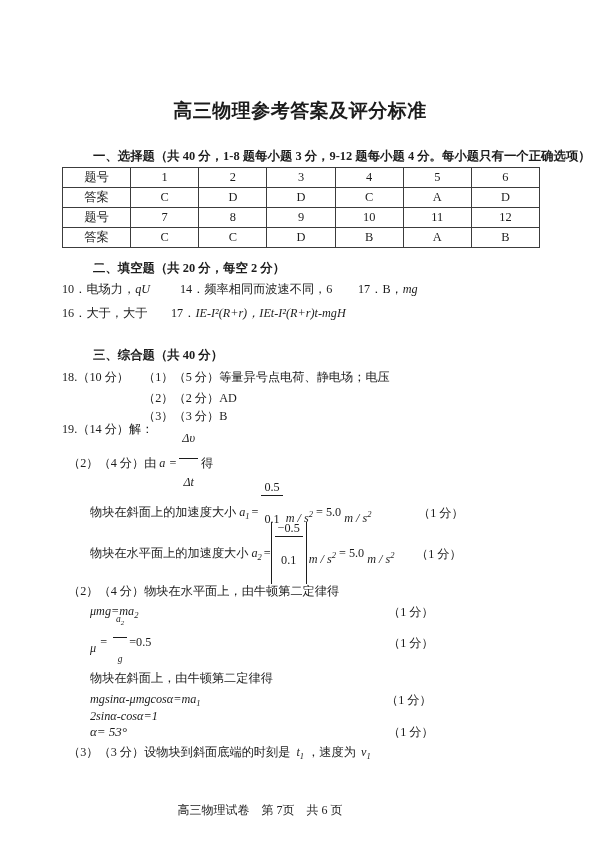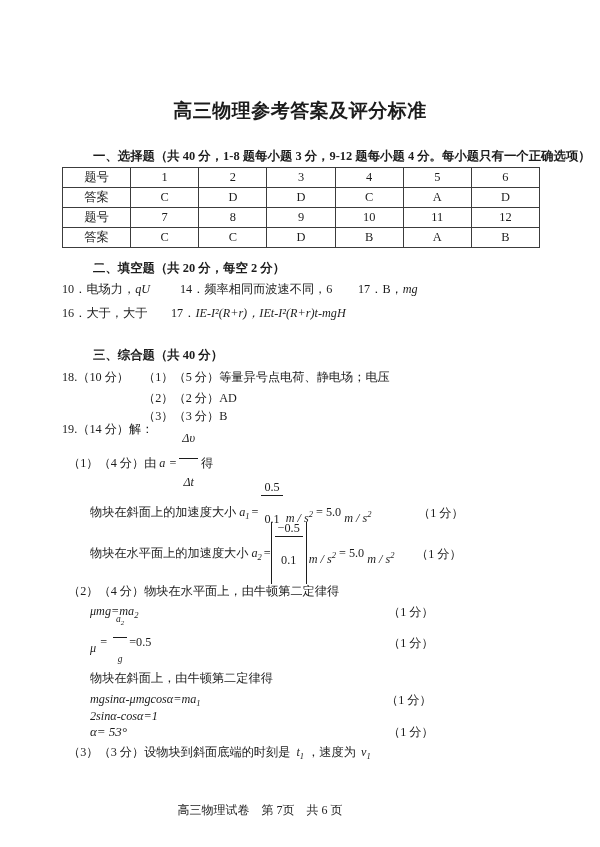--- a/index.html
+++ b/index.html
@@ -89,21 +89,21 @@
   <div class="abs fl" style="left:62px;top:369px;">
     <span style="width:81px;display:inline-block;">18.（10 分）</span>
     <span>（1）（5 分）等量异号点电荷、静电场；电压</span>
   </div>
   <div class="abs t" style="left:143px;top:391px;">（2）（2 分）AD</div>
   <div class="abs t" style="left:143px;top:409px;">（3）（3 分）B</div>
 
   <div class="abs t" style="left:62px;top:422px;">19.（14 分）解：</div>
 
   <div class="abs fl" style="left:68px;top:442px;height:42px;">
-    <span>（1）（4 分）由</span>
+    <span>（2）（4 分）由</span>
     <span class="it" style="margin:0 4px 0 3px;">a</span>
     <span>=</span>
     <span class="frac">
       <span class="fr-n it">Δυ</span>
       <span class="fr-d it">Δt</span>
     </span>
     <span>得</span>
   </div>
 
   <div class="abs fl" style="left:90px;top:491px;height:42px;">

